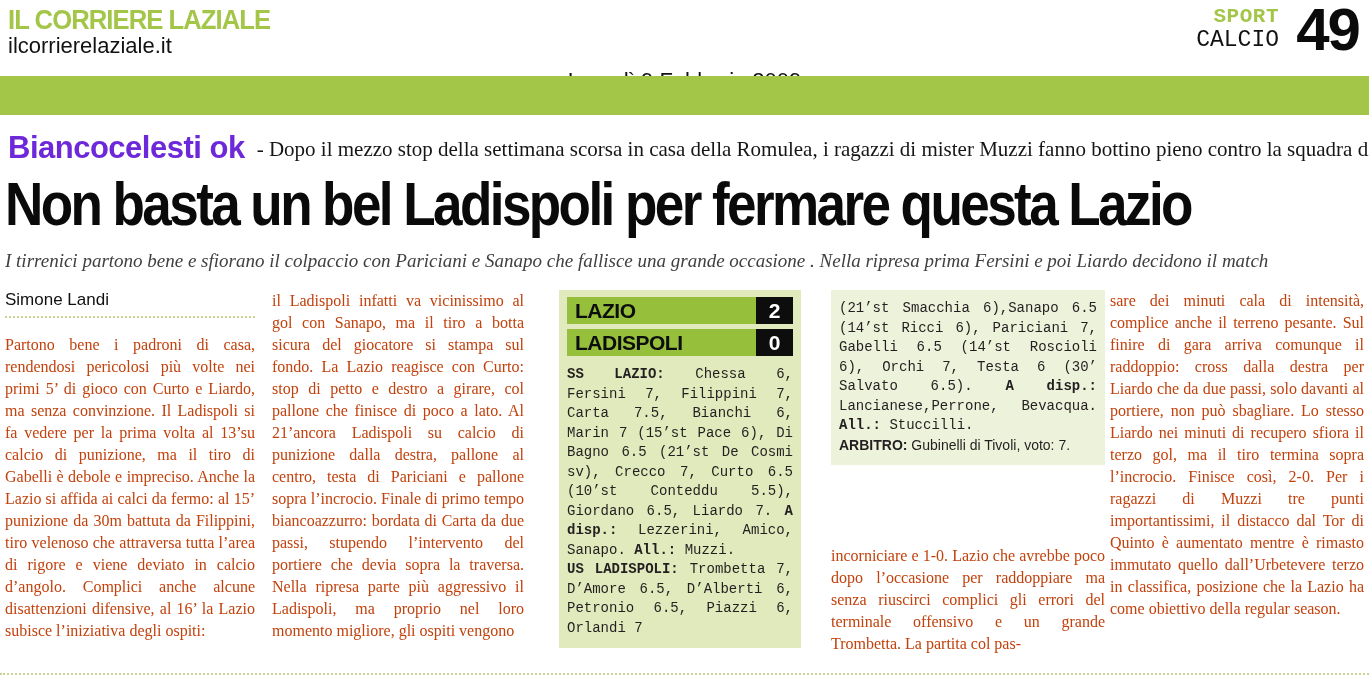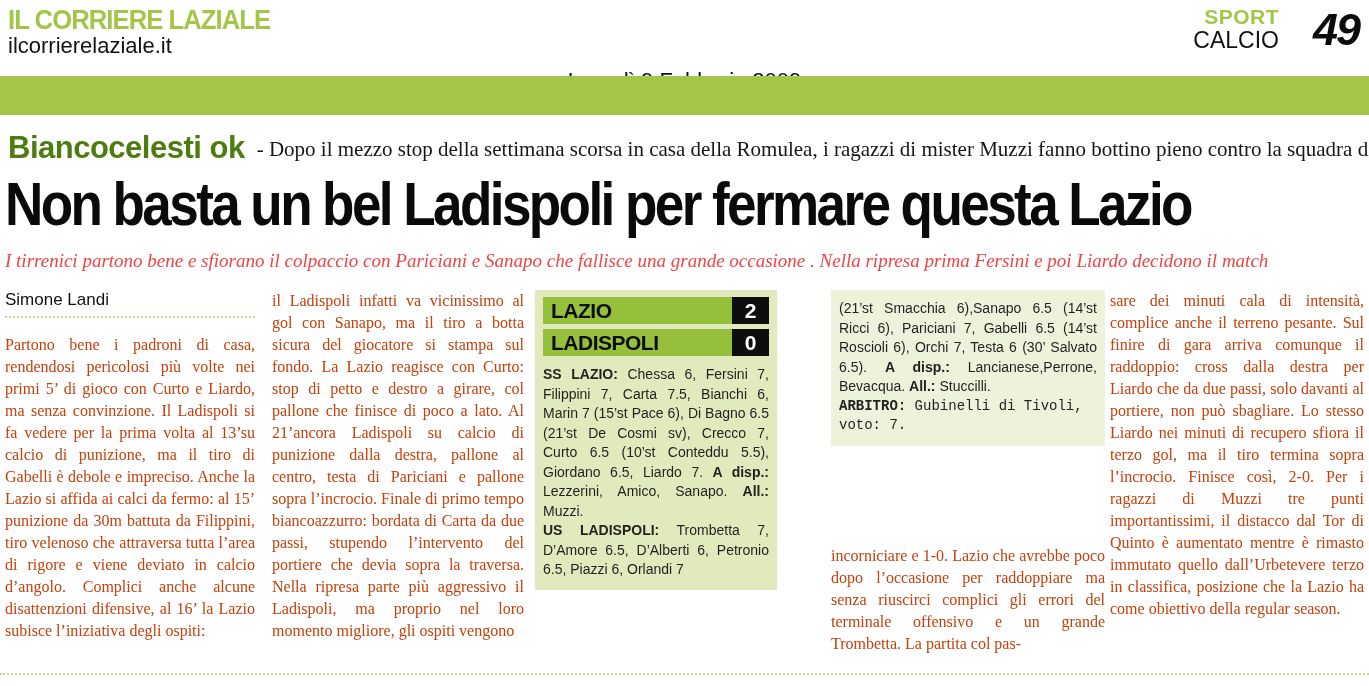--- a/index.html
+++ b/index.html
@@ -8,65 +8,65 @@
 
   
   .masthead{position:absolute;left:8px;top:5px;font-family:"Liberation Sans",sans-serif;
             font-weight:bold;font-size:27px;letter-spacing:-1px;color:#a3c649;
             transform:scaleX(.95);transform-origin:0 0;white-space:nowrap;}
   .website{position:absolute;left:8px;top:33px;font-family:"Liberation Sans",sans-serif;
            font-size:22px;color:#121212;}
   .issue-date{position:absolute;left:0;right:0;top:20px;text-align:center;
               font-family:"Liberation Sans",sans-serif;font-size:22px;color:#121212;margin-top:48px;}
   .section-block{position:absolute;right:90px;top:6px;text-align:right;
-                 font-family:Liberation Sans, sans-serif;line-height:1.05;}
+                 font-family:Liberation Mono, monospace;line-height:1.05;}
   .section-label{font-weight:bold;font-size:21px;color:#a3c649;letter-spacing:.5px;}
   .subsection-label{font-size:23px;color:#121212;}
   .page-number{position:absolute;right:10px;top:0px;font-family:"Liberation Sans",sans-serif;
-               font-weight:bold;font-size:45px;line-height:60px;color:#0b0b0b;letter-spacing:-2px;font-style:italic;}
+               font-weight:bold;font-size:60px;line-height:60px;color:#0b0b0b;letter-spacing:-2px;}
   .green-bar{position:absolute;left:0;right:0;top:76px;height:39px;background:#a3c649;}
 
   
   .kicker{position:absolute;left:8px;top:130px;white-space:nowrap;}
   .kicker-label{font-family:"Liberation Sans",sans-serif;font-weight:bold;font-size:31px;
-                color:#4d7c0f;letter-spacing:-0.5px;vertical-align:-2px;}
+                color:#6d28d9;letter-spacing:-0.5px;vertical-align:-2px;}
   .kicker-text{font-family:"Liberation Serif",serif;font-size:21px;color:#161616;margin-left:8px;}
   .headline{position:absolute;left:5px;top:168px;font-family:"Liberation Sans",sans-serif;
             font-weight:bold;font-size:62px;line-height:72px;letter-spacing:-3px;color:#0a0a0a;
             white-space:nowrap;transform:scaleX(.855);transform-origin:left top;}
   .standfirst{position:absolute;left:5px;top:250px;width:1364px;font-style:italic;
-              font-size:19px;color:#ef4444;white-space:nowrap;}
+              font-size:19px;color:#404040;white-space:nowrap;}
 
   
   .col{position:absolute;top:290px;height:382px;overflow:hidden;}
   #col1{left:5px;width:250px;}
   #col2{left:272px;width:252px;}
-  #col3{left:535px;width:242px;}
+  #col3{left:559px;width:242px;}
   #col4{left:831px;width:274px;}
   #col5{left:1110px;width:254px;}
   .body-text{font-size:16px;line-height:22px;text-align:justify;margin:0;color:#c2410c;}
   .byline{font-family:"Liberation Sans",sans-serif;font-weight:normal;font-size:17px;
           color:#111;padding-bottom:6px;border-bottom:2px dotted #c9d494;}
   #col1 .body-text{margin-top:16px;}
   .col-lower{position:absolute;top:255px;left:0;right:0;}
 
   
   .scorebox{background:#e0eabc;padding:7px 8px 10px 8px;}
   .score-row{height:27px;background:#96c03c;margin-bottom:5px;display:flex;
              align-items:center;justify-content:space-between;padding-left:8px;}
   .team-name{font-family:"Liberation Sans",sans-serif;font-weight:bold;font-size:21px;
              letter-spacing:-0.5px;color:#0d0d0d;}
   .score-chip{width:37px;height:27px;background:#0d0d0d;color:#fff;display:flex;
               align-items:center;justify-content:center;font-family:"Liberation Sans",sans-serif;
               font-weight:bold;font-size:21px;}
-  .box-text{font-family:Liberation Sans, sans-serif;font-size:14px;line-height:19.5px;
+  .box-text{font-family:Liberation Mono, monospace;font-size:14px;line-height:19.5px;
             text-align:justify;color:#231f20;margin:9px 0 0 0;}
   .boxcont{background:#edf2db;padding:9px 8px 10px 8px;}
   .boxcont .box-text{margin:0;}
-  .boxcont .box-line{margin:0;font-family:Liberation Mono, monospace;font-size:14px;
+  .boxcont .box-line{margin:0;font-family:Liberation Sans, sans-serif;font-size:14px;
                      line-height:19.5px;color:#231f20;}
 
   
   .bottom-rule{position:absolute;left:0;right:0;top:673px;border-top:2px dotted #c9d494;}
 </style>
 </head>
 <body>
 
 <div id="page">
 

